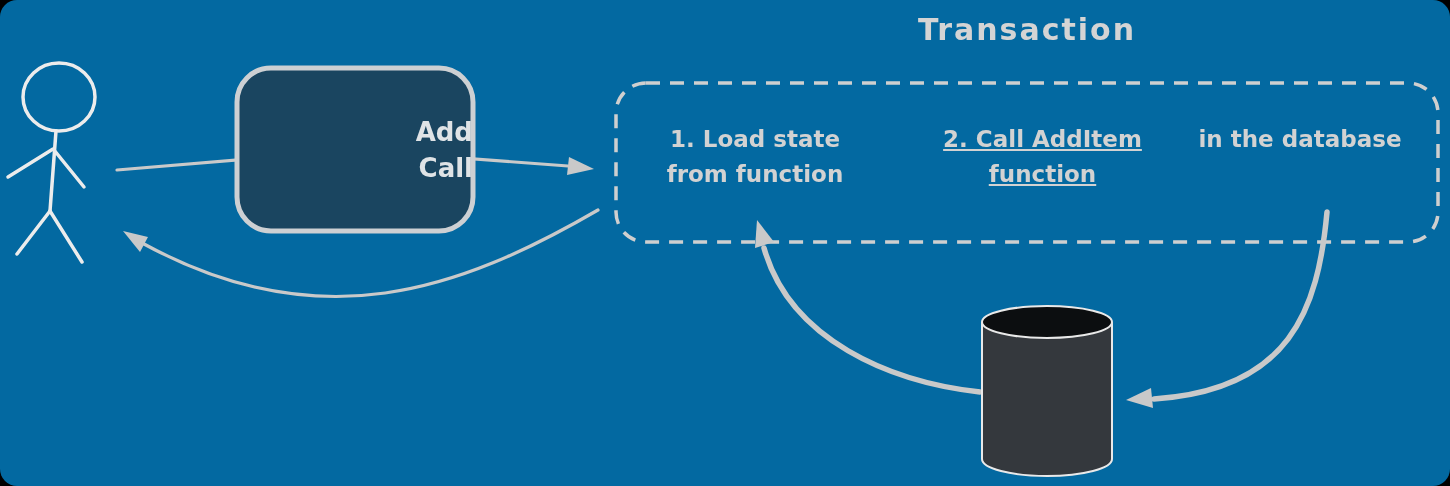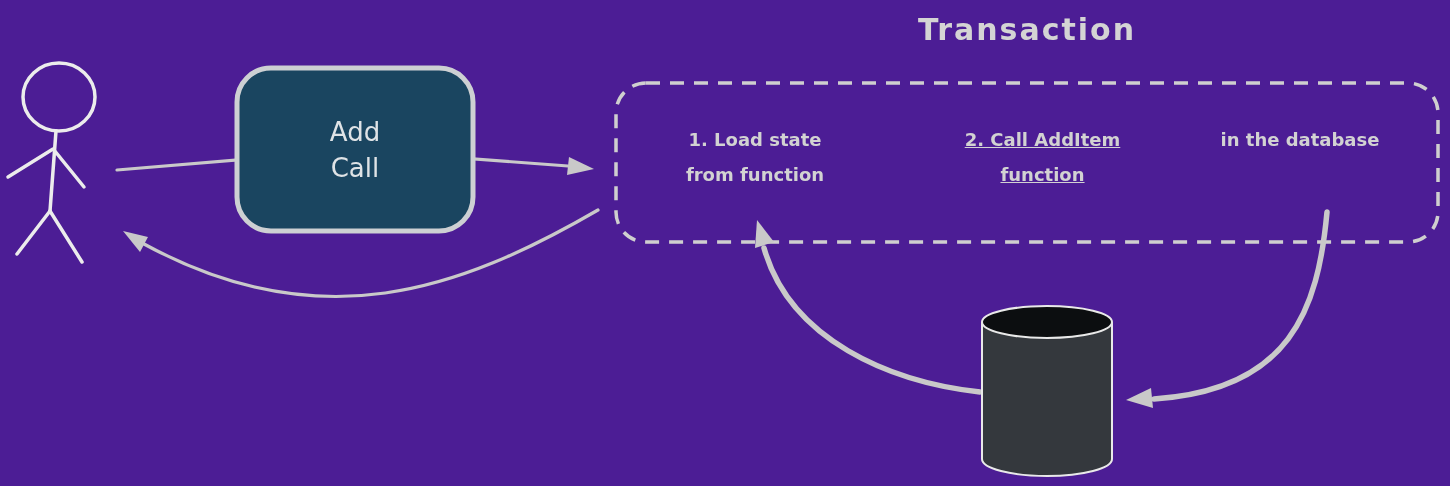--- a/index.html
+++ b/index.html
@@ -5,22 +5,23 @@
   html, body {
     margin: 0;
     padding: 0;
     background: #000000;
     font-family: "DejaVu Sans", "Liberation Sans", sans-serif;
   }
   .canvas {
     position: relative;
     width: 1450px;
     height: 486px;
-    background: #4c1d95;
+    background: #0369a1;
     overflow: hidden;
+    border-radius: 17px;
   }
   .layer {
     position: absolute;
     left: 0; top: 0;
     width: 1450px;
     height: 486px;
   }
   .diagram-title {
     position: absolute;
     left: 616px;
@@ -33,35 +34,35 @@
     letter-spacing: 2px;
   }
   .action-label {
     position: absolute;
     left: 237px;
     top: 68px;
     width: 236px;
     height: 163px;
     display: flex;
     flex-direction: column;
-    align-items: center;
+    align-items: flex-end;
     justify-content: center;
     color: #dfe3e6;
     font-size: 26px;
-    font-weight: 400;
+    font-weight: 700;
     line-height: 36px;
     text-align: center;
     pointer-events: none;
   }
   .step {
     position: absolute;
     top: 122px;
     text-align: center;
     color: #d2d2d2;
-    font-size: 18px;
+    font-size: 23px;
     font-weight: 600;
     line-height: 35px;
   }
   .step span { display: block; }
   .step-1 { left: 630px; width: 250px; }
   .step-2 { left: 920px; width: 245px; text-decoration: underline; }
   .step-3 { left: 1175px; width: 250px; }
 </style>
 </head>
 <body>

